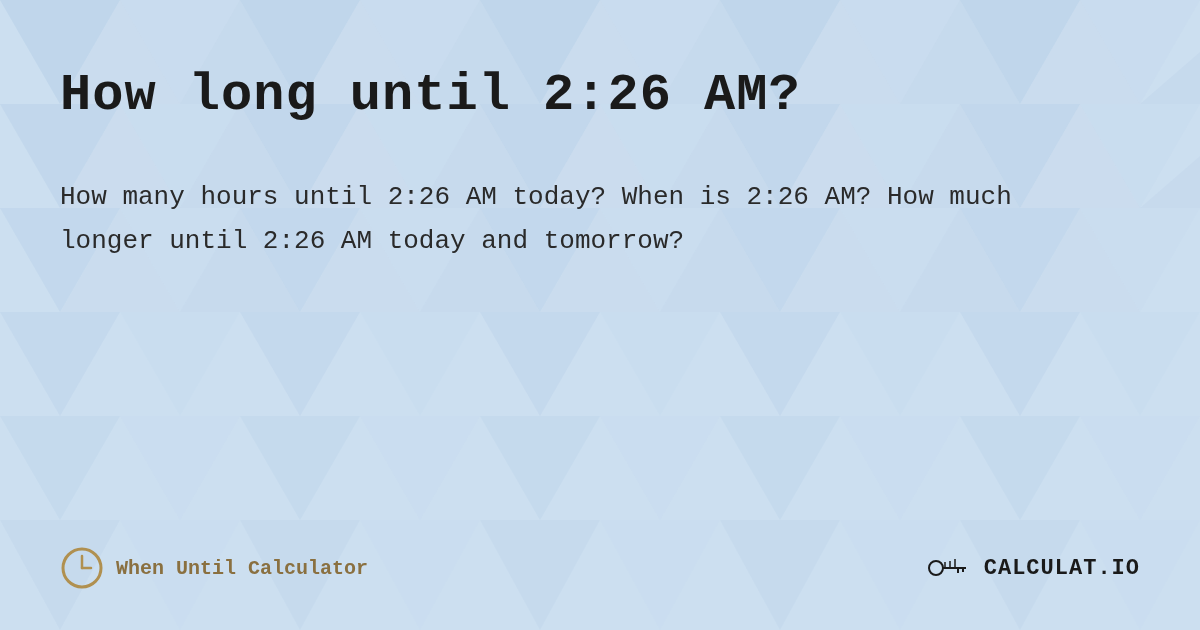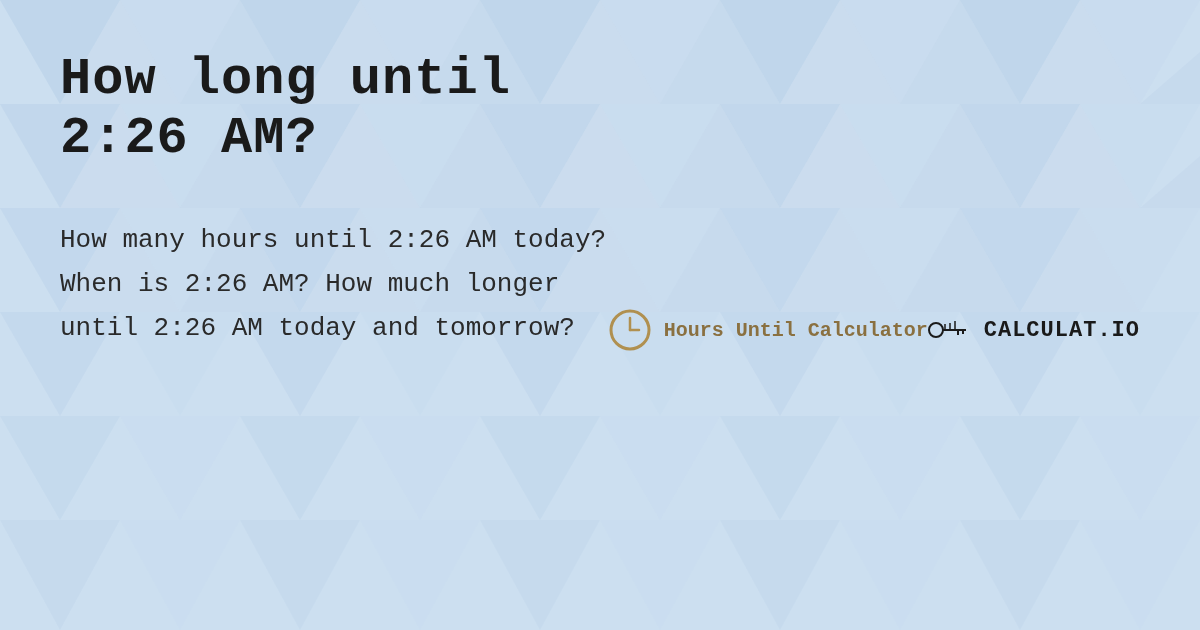--- a/index.html
+++ b/index.html
@@ -13,24 +13,24 @@
       height: 630px;
       overflow: hidden;
       font-family: 'Courier New', Courier, monospace;
       position: relative;
       background-color: #d6e8f7;
     }
 
     .content {
       position: relative;
       z-index: 1;
-      padding: 50px 60px 40px 60px;
+      padding: 66px 60px 40px 60px;
       height: 100%;
       display: flex;
-      flex-direction: row;
+      flex-direction: column;
       justify-content: space-between;
     }
 
     .main-content {
       flex: 1;
     }
 
     h1 {
       font-family: 'Courier New', Courier, monospace;
       font-size: 52px;
@@ -202,21 +202,21 @@
   </div>
 
   <div class="footer">
     <div class="footer-left">
 
       <svg width="44" height="44" viewBox="0 0 44 44">
         <circle cx="22" cy="22" r="19" fill="none" stroke="#b09050" stroke-width="3"></circle>
         <line x1="22" y1="22" x2="22" y2="10" stroke="#b09050" stroke-width="2.5" stroke-linecap="round"></line>
         <line x1="22" y1="22" x2="31" y2="22" stroke="#b09050" stroke-width="2.5" stroke-linecap="round"></line>
       </svg>
-      <span class="footer-brand">Hours Until Calculator</span>
+      <span class="footer-brand">When Until Calculator</span>
     </div>
 
     <div class="footer-right">
 
       <svg width="40" height="30" viewBox="0 0 40 30">
 
         <circle cx="8" cy="15" r="7" fill="none" stroke="#1a1a1a" stroke-width="2"></circle>
         <line x1="15" y1="15" x2="38" y2="15" stroke="#1a1a1a" stroke-width="2"></line>
         <line x1="30" y1="15" x2="30" y2="20" stroke="#1a1a1a" stroke-width="2"></line>
         <line x1="35" y1="15" x2="35" y2="19" stroke="#1a1a1a" stroke-width="2"></line>

